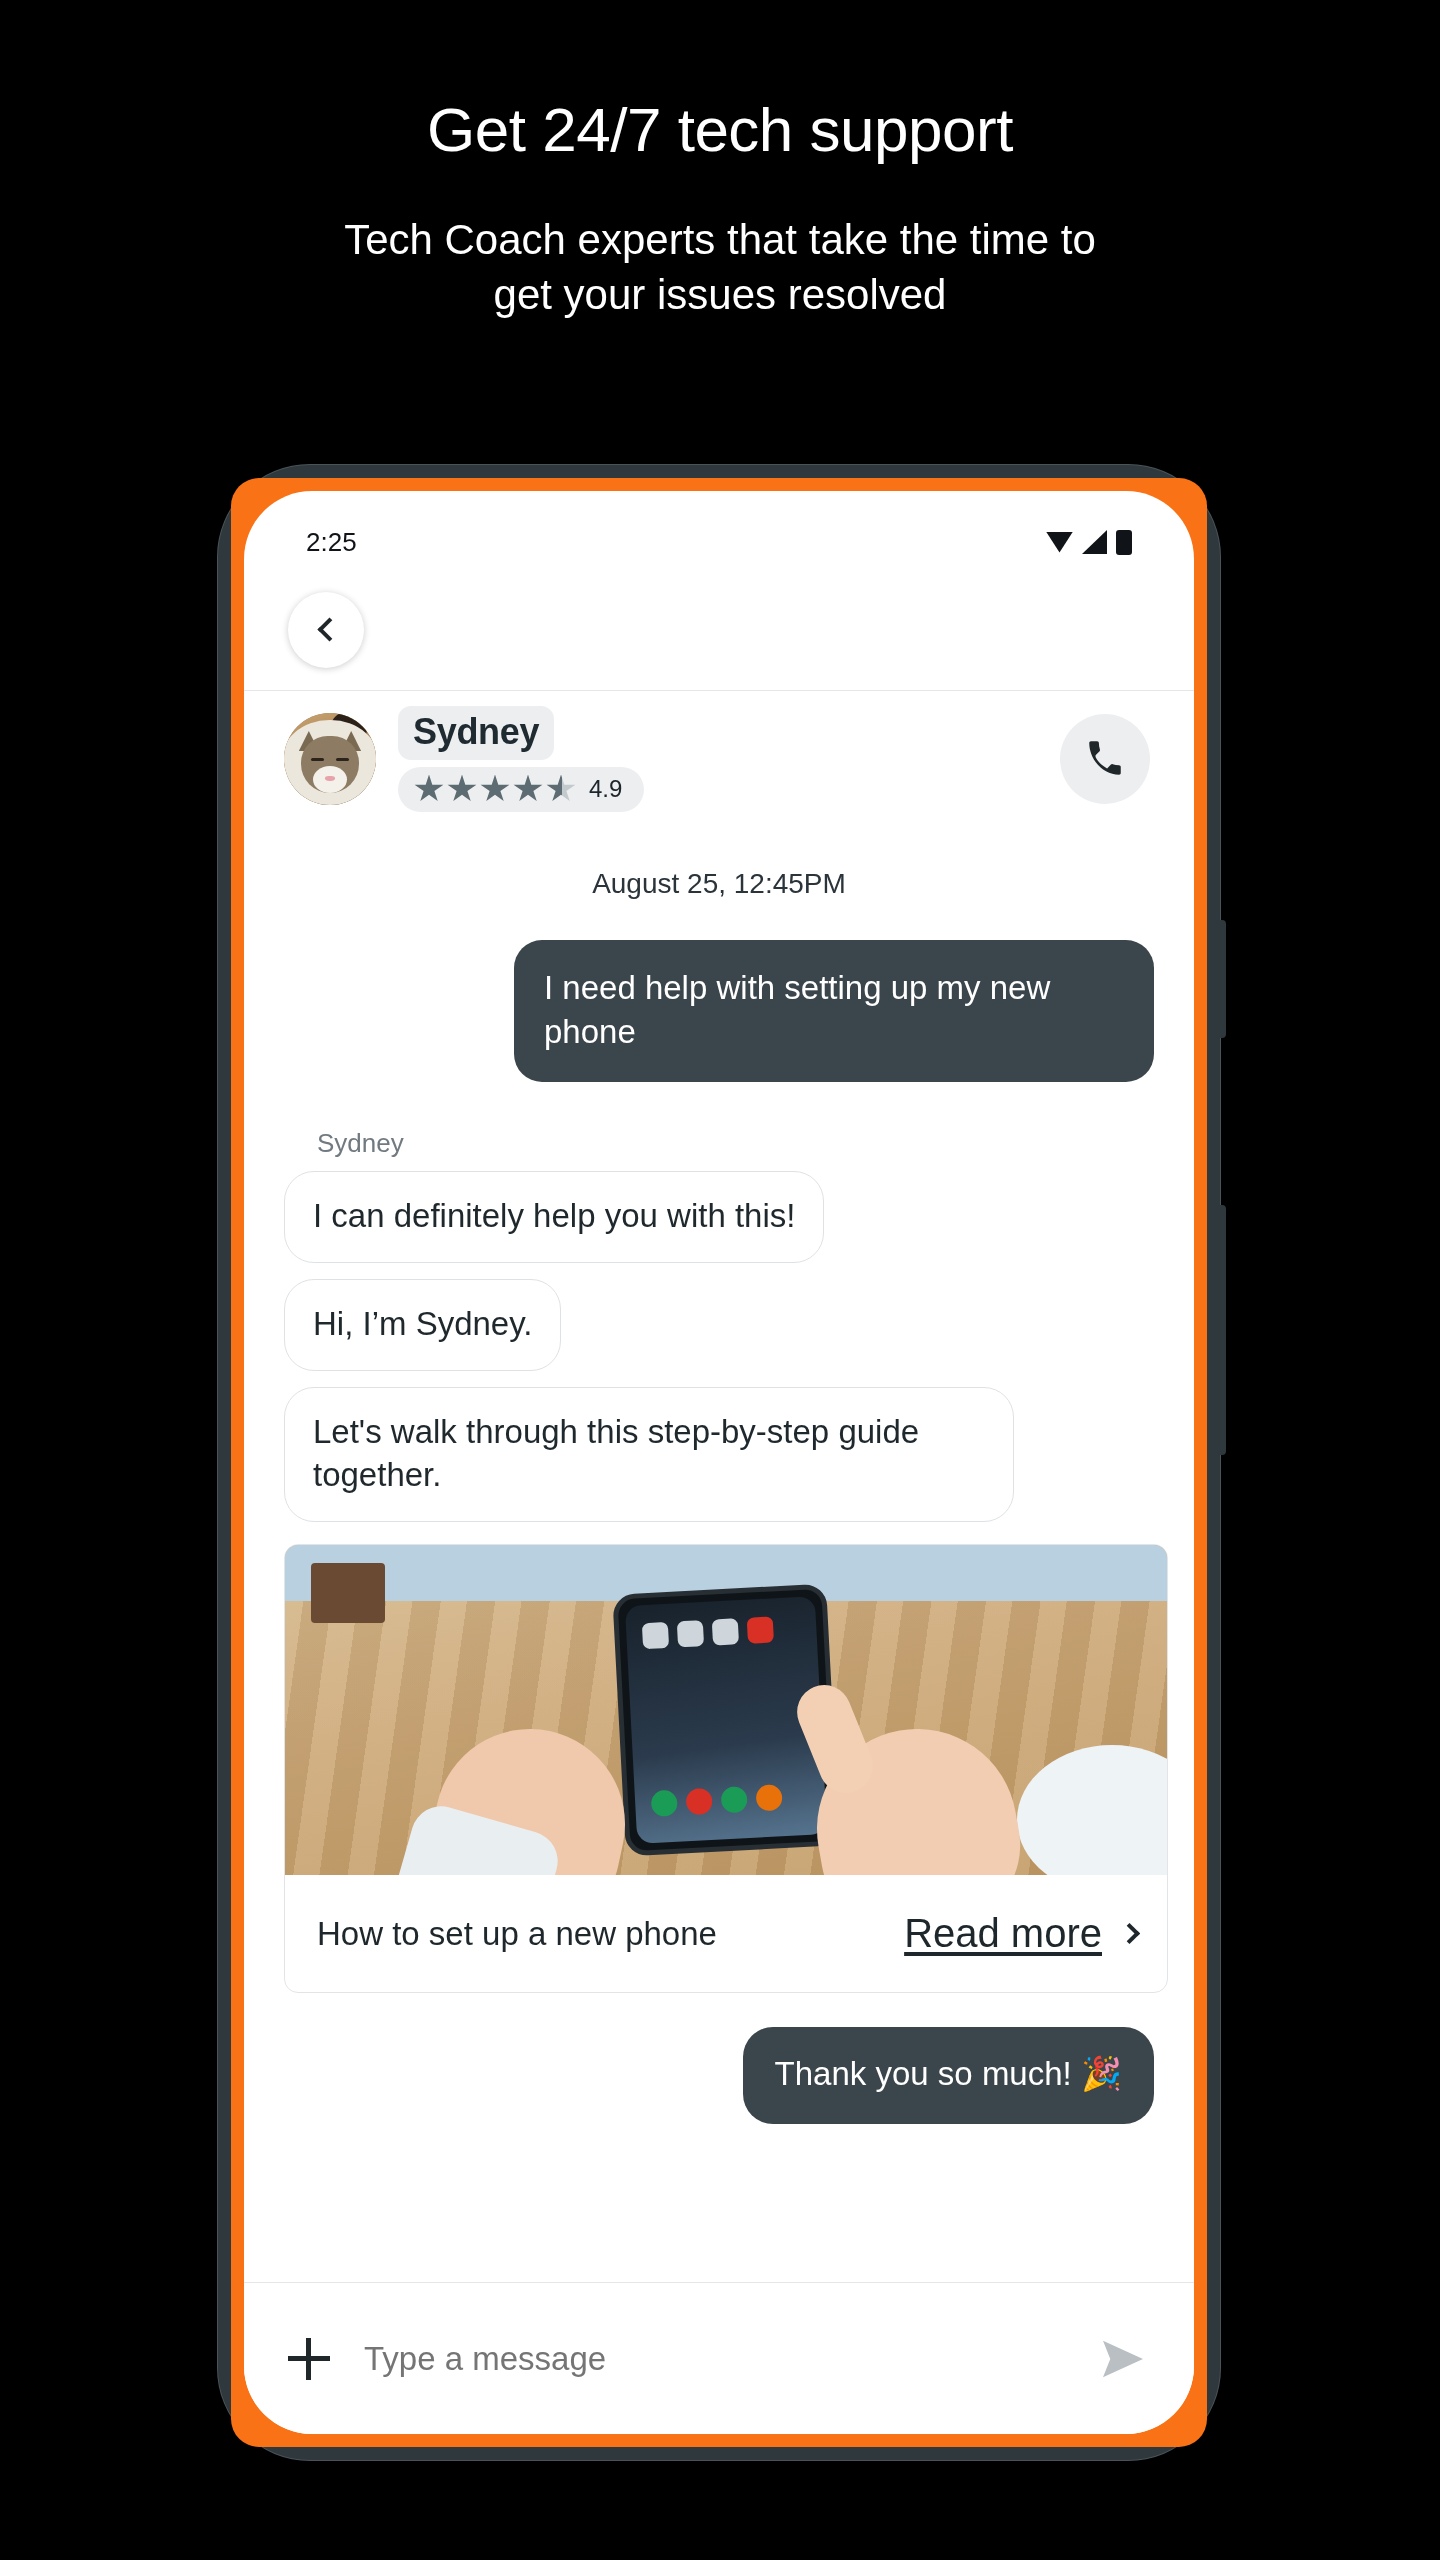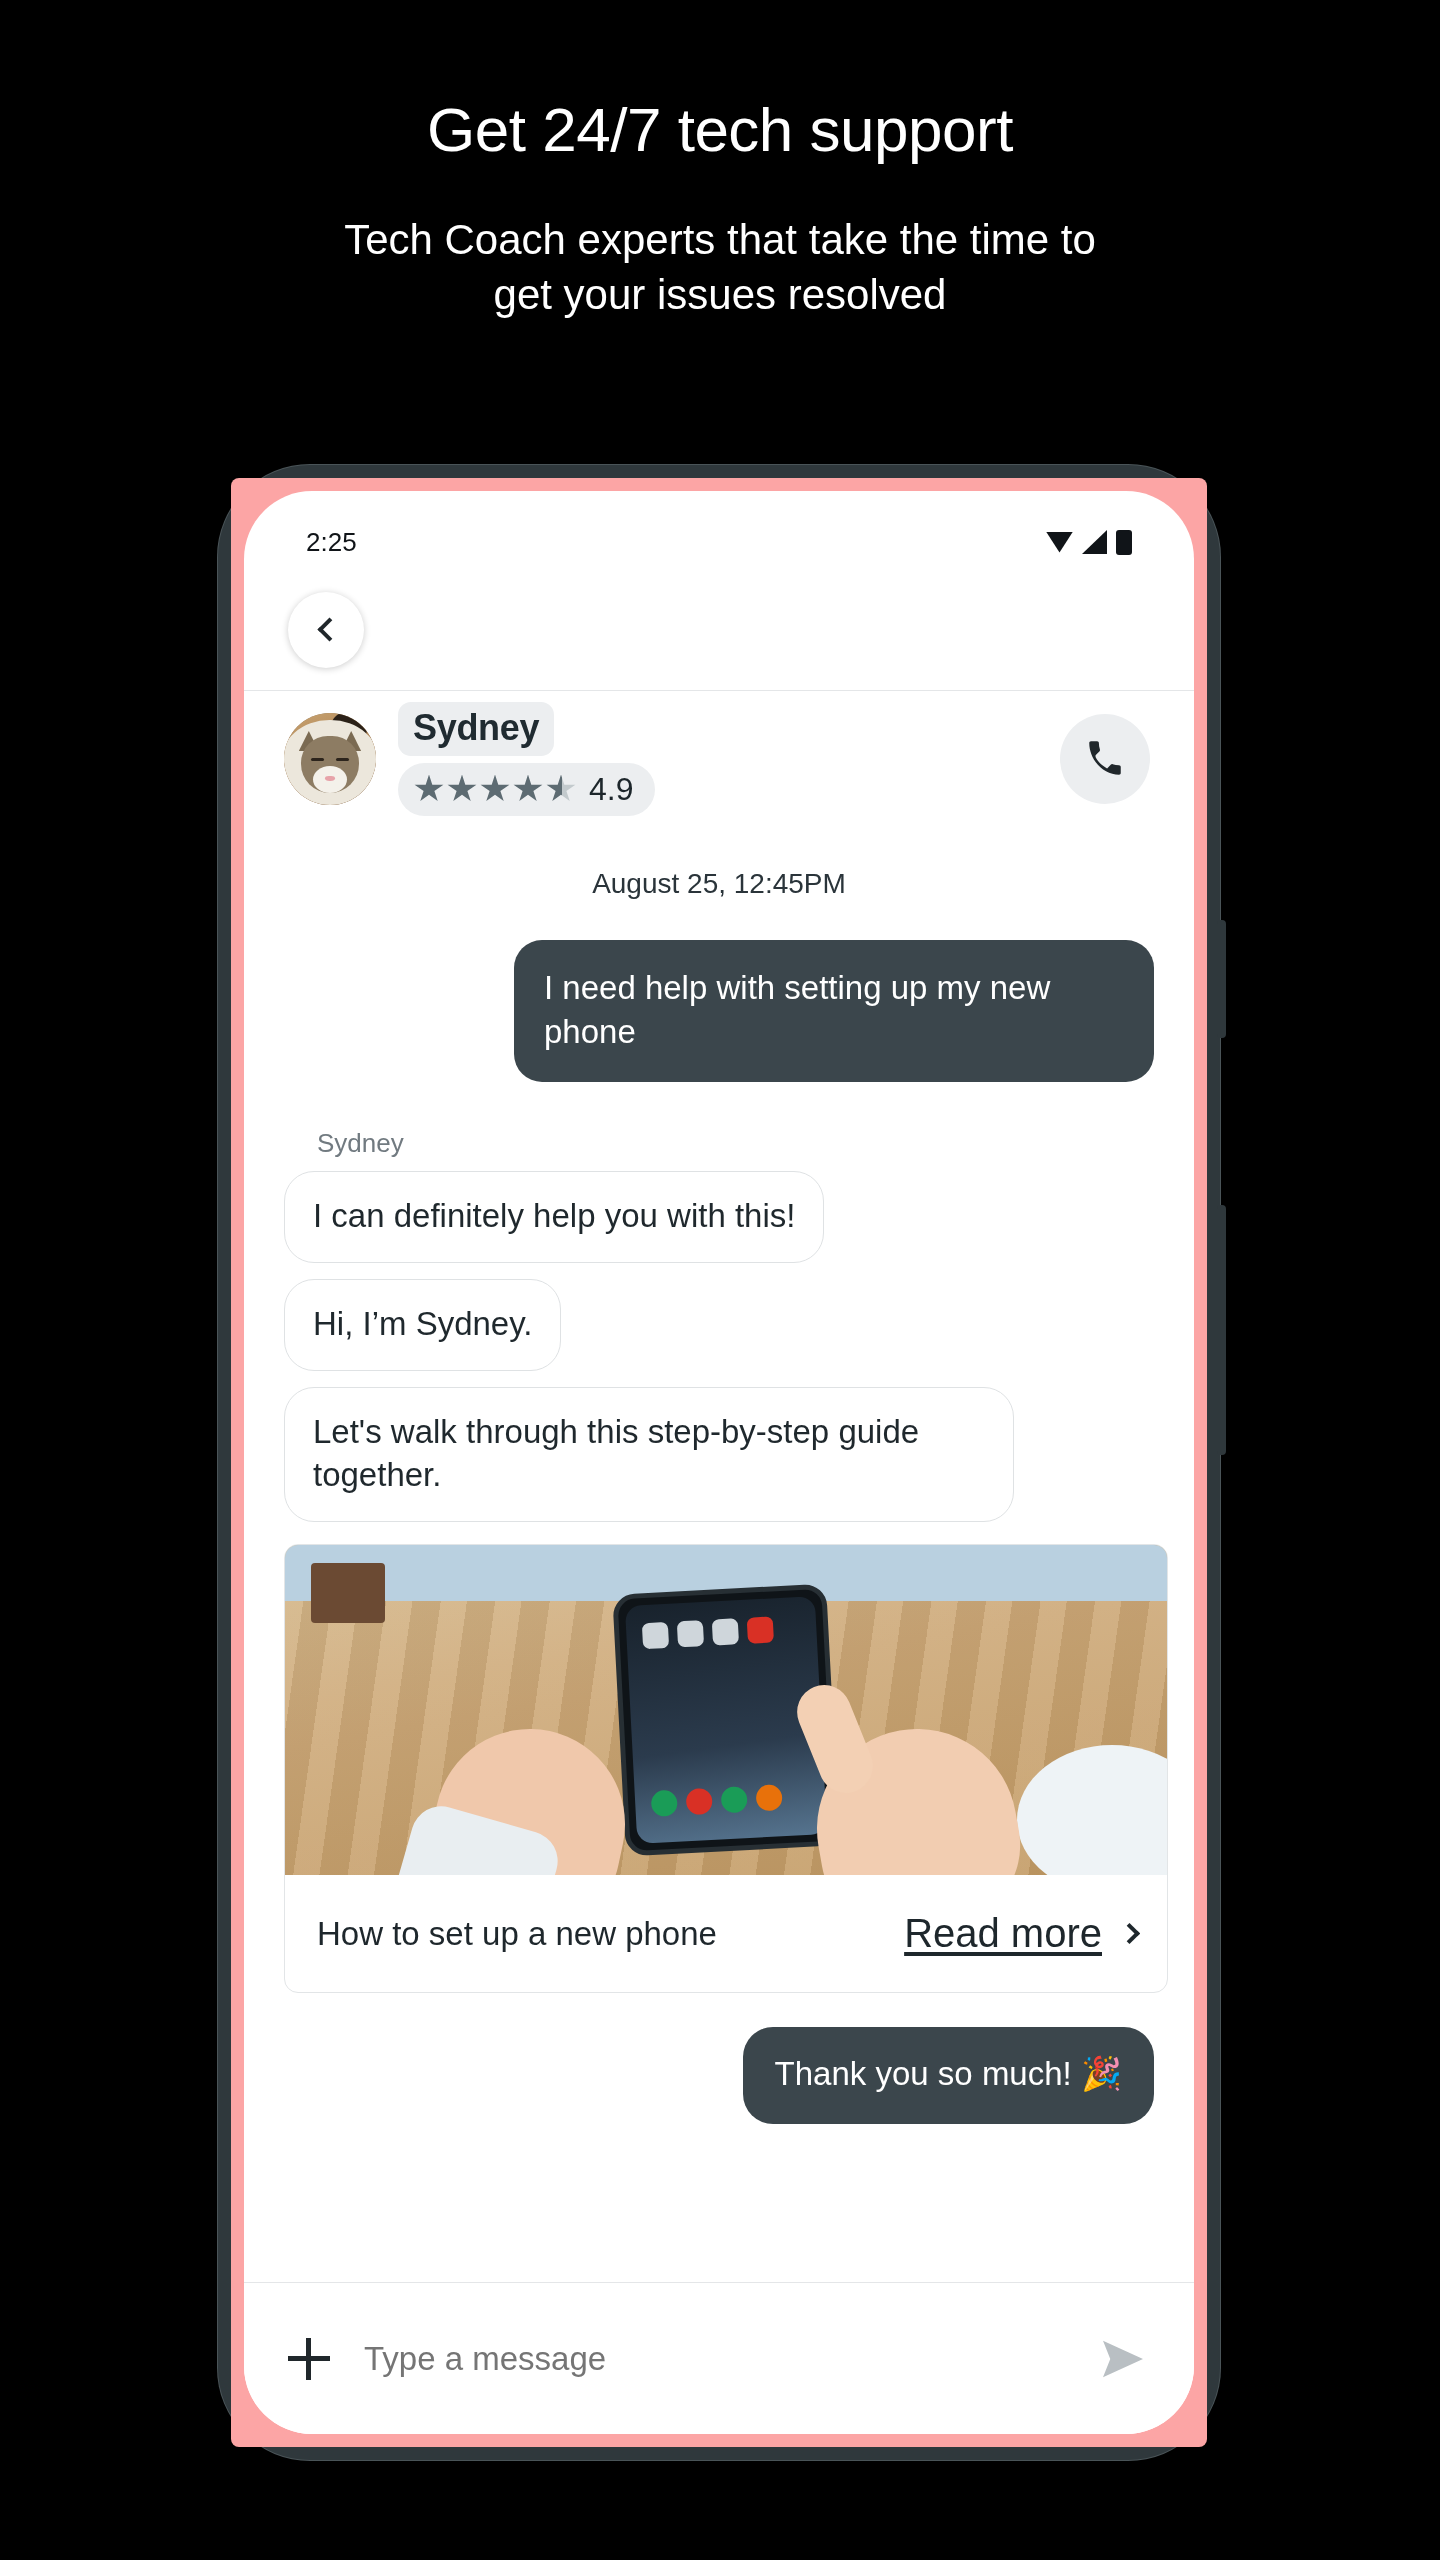--- a/index.html
+++ b/index.html
@@ -28,22 +28,22 @@
   .device {
     position:absolute; left:218px; top:465px;
     width:1002px; height:1995px;
     background:#2f383c;
     border-radius:92px;
     padding:13px;
     box-shadow:0 0 0 1px #4a5458;
   }
   .device-inner {
     width:100%; height:100%;
-    background:#fca5a5;
-    border-radius:8px;
+    background:#f97316;
+    border-radius:28px;
     padding:13px;
   }
   .screen {
     position:relative;
     width:100%; height:100%;
     background:#ffffff;
     border-radius:68px;
     overflow:hidden;
     display:flex; flex-direction:column;
   }
@@ -141,21 +141,21 @@
     padding:8px 22px 8px 16px;
     display:flex; align-items:center; gap:13px;
     align-self:flex-start;
   }
   .stars { display:flex; gap:3px; }
   .star {
     width:30px; height:29px; background:#5d6b72;
     clip-path:polygon(50% 0%,61% 35%,98% 35%,68% 57%,79% 91%,50% 70%,21% 91%,32% 57%,2% 35%,39% 35%);
   }
   .star.half { background:linear-gradient(90deg,#5d6b72 0 52%, #c3cacd 52% 100%); }
-  .rating-val { font-size:32px; color:#1d262b; }
+  .rating-val { font-size:24px; color:#1d262b; }
   .call-circle {
     margin-left:auto;
     width:90px; height:90px; border-radius:50%;
     background:#eceef0;
     display:flex; align-items:center; justify-content:center;
   }
   .call-circle svg { width:42px; height:42px; }
 
   
   .convo {

